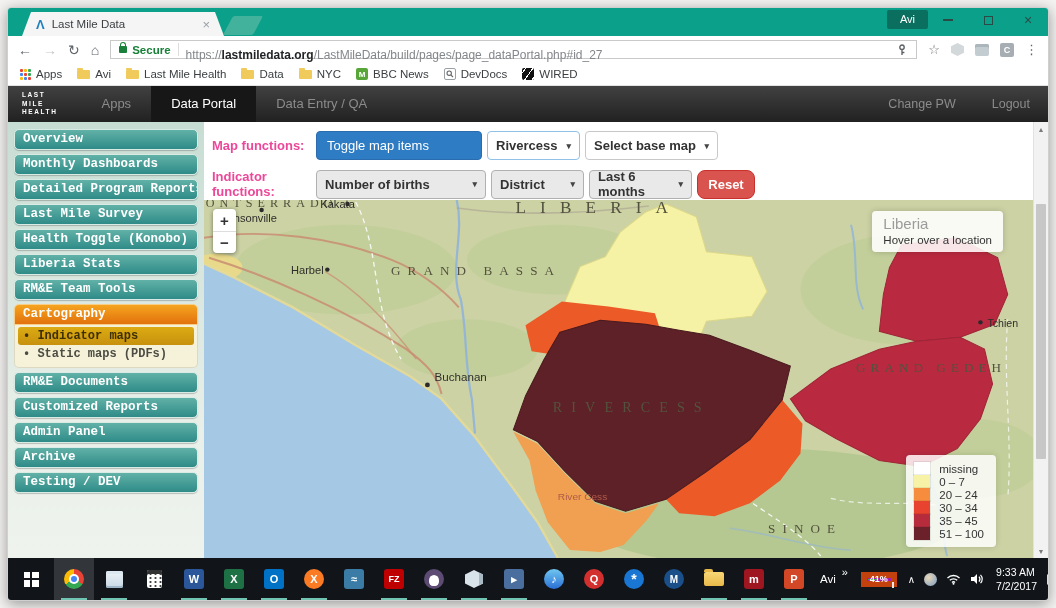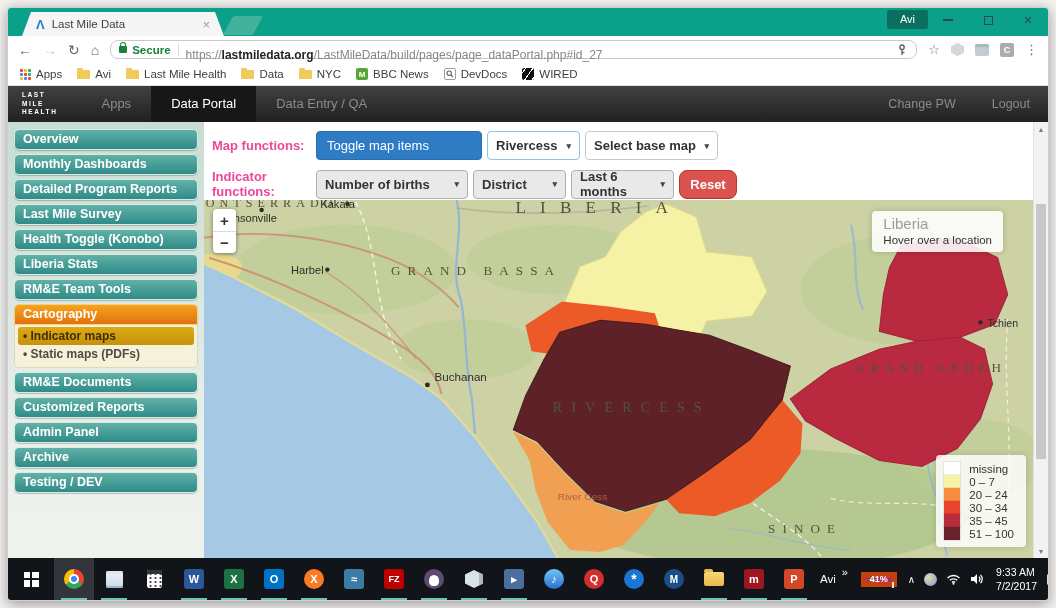--- a/index.html
+++ b/index.html
@@ -21,21 +21,21 @@
   .profile-badge { background:#0a6f5f; color:#fff; font-size:11px; padding:3px 13px 4px; margin-top:2px; border-radius:2px; }
   .winbtn { width:40px; height:24px; display:flex; align-items:center; justify-content:center; color:#27443f; }
   .winbtn .bar { width:10px; height:2px; background:#2b4a45; }
   .winbtn .box { width:9px; height:9px; border:1.5px solid #2b4a45; }
   .winbtn.close { font-size:14px; color:#2b4a45; }
 
   
   .toolbar { height:27px; background:#fff; display:flex; align-items:center; padding:0 10px; gap:11px; flex:none; }
   .nav-glyph { font-size:14px; color:#5f6368; line-height:1; }
   .nav-glyph.disabled { color:#c4c7ca; }
-  .omnibox { flex:1; height:19px; border:1px solid #c9c9c9; border-radius:8px; background:#fff;
+  .omnibox { flex:1; height:19px; border:1px solid #c9c9c9; border-radius:0; background:#fff;
              display:flex; align-items:center; padding:0 8px; font-size:12px; min-width:0; }
   .lock { width:8px; height:7px; background:#188038; border-radius:1px; position:relative; margin-right:5px; flex:none;}
   .lock:before { content:''; position:absolute; left:1px; top:-4px; width:4px; height:4px;
                  border:1.5px solid #188038; border-bottom:none; border-radius:3px 3px 0 0; }
   .secure { color:#188038; font-weight:700; font-size:11.5px; margin-right:7px; }
   .om-div { width:1px; height:13px; background:#ddd; margin-right:7px; }
   .url { white-space:nowrap; overflow:hidden; flex:1;margin-top:10px; }
   .url .scheme,.url .path { color:#83878b; }
   .url .domain { color:#1f2124; font-weight:600; }
   .key-ic { flex:none; margin-left:6px; }
@@ -63,21 +63,21 @@
   
   .appnav { height:36px; background:linear-gradient(#414141,#212121); display:flex; align-items:center; flex:none; }
   .brand { margin:0 24px 0 14px; color:#fff; font-size:6.5px; font-weight:700; letter-spacing:1.6px; line-height:1.3; }
   .nav-item { padding:0 20px; line-height:36px; font-size:13px; color:#8b8b8b; }
   .nav-item.active { background:#171717; color:#fff; }
   .nav-right { margin-left:auto; display:flex; }
   .nav-right .nav-item { font-size:12.5px; padding:0 18px; }
 
   
   .content { flex:1; display:flex; position:relative; background:#fff; min-height:0; }
-  .sidebar { width:196px; flex:none; background:linear-gradient(180deg,#c7ddd3,#e9efe9 70%,#eef3ee); padding:7px 6px; }
+  .sidebar { width:196px; flex:none; background:linear-gradient(180deg,#c7ddd3,#e9efe9 70%,#eef3ee); padding:7px 6px;font-family:Liberation Mono, monospace; }
   .sbtn { height:21px; border-radius:5px; border:1px solid #d9ebe5; margin-bottom:4px;
           background:linear-gradient(180deg,#61b1a7,#2f8b88); color:#fff; font-weight:700; font-size:12.5px;
           line-height:19px; padding-left:8px; box-shadow:0 1px 1px rgba(0,0,0,.22); white-space:nowrap; overflow:hidden; }
   .sbtn.orange { background:linear-gradient(180deg,#f5a41e,#e2720e); border-color:#f8cd85; border-radius:5px 5px 0 0; margin-bottom:0; }
   .submenu { background:#f6f2da; border:1px solid #ddd8c2; border-top:none; border-radius:0 0 5px 5px;
              padding:2px 3px 4px; margin-bottom:4px; }
   .subitem { font-size:12px; font-weight:700; color:#4c4c42; padding:2px 5px; border-radius:3px; line-height:14px; }
   .subitem.active { background:linear-gradient(180deg,#dcab13,#c7910e); color:#3e2f00; }
 
   .main { flex:1; display:flex; flex-direction:column; margin-right:15px; min-width:0; }
@@ -99,21 +99,21 @@
   .county-t { font-family:"Liberation Serif",serif; fill:#53523e; }
   .town-t { font-family:"Liberation Sans",sans-serif; fill:#2e2e2a; }
   .zoomctl { position:absolute; left:9px; top:9px; width:23px; background:#fff; border-radius:4px;
              box-shadow:0 1px 4px rgba(0,0,0,.45); overflow:hidden; }
   .zoombtn { height:22px; display:flex; align-items:center; justify-content:center; font-size:15px; font-weight:700; color:#333; }
   .zoombtn + .zoombtn { border-top:1px solid #ddd; }
   .infobox { position:absolute; right:30px; top:11px; background:rgba(255,255,255,.88); border-radius:4px;
              padding:4px 11px 6px; box-shadow:0 0 6px rgba(0,0,0,.18); }
   .infobox .t { font-size:15px; color:#9b9b9b; margin-bottom:2px; }
   .infobox .s { font-size:11.5px; color:#333; }
-  .legend { position:absolute; right:7px; bottom:11px; background:rgba(255,255,255,.84); border-radius:4px;
+  .legend { position:absolute; right:37px; bottom:11px; background:rgba(255,255,255,.84); border-radius:4px;
             padding:7px 12px 7px 8px; box-shadow:0 0 6px rgba(0,0,0,.15); }
   .lrow { display:flex; align-items:center; height:13px; }
   .lsw { width:16px; height:13px; margin-right:9px; flex:none; outline:1px solid rgba(0,0,0,.07); }
   .llab { font-size:11.5px; color:#333; white-space:nowrap; }
 
   .scrollbar { position:absolute; right:0; top:0; bottom:0; width:15px; background:#f2f2f2; border-left:1px solid #e2e2e2; }
   .sb-arrow { height:14px; display:flex; align-items:center; justify-content:center; font-size:7px; color:#7a7a7a; }
   .sb-arrow.bottom { position:absolute; bottom:0; left:0; right:0; }
   .sb-thumb { position:absolute; left:2px; right:2px; top:82px; height:255px; background:#c7c7c7; border-radius:1px; }
 
@@ -299,21 +299,21 @@
               <span>Rivercess</span>
               <span class="caret">▾</span>
             </span>
           <span class="sel" style="width:133px">
               <span>Select base map</span>
               <span class="caret">▾</span>
             </span>
         </div>
         <div class="crow">
           <span class="clabel">Indicator functions:</span>
-          <span class="sel gray" style="width:152px">
+          <span class="sel gray" style="width:170px">
               <span>Number of births</span>
               <span class="caret">▾</span>
             </span>
           <span class="sel gray" style="width:93px">
               <span>District</span>
               <span class="caret">▾</span>
             </span>
           <span class="sel gray" style="width:103px">
               <span>Last 6 months</span>
               <span class="caret">▾</span>

